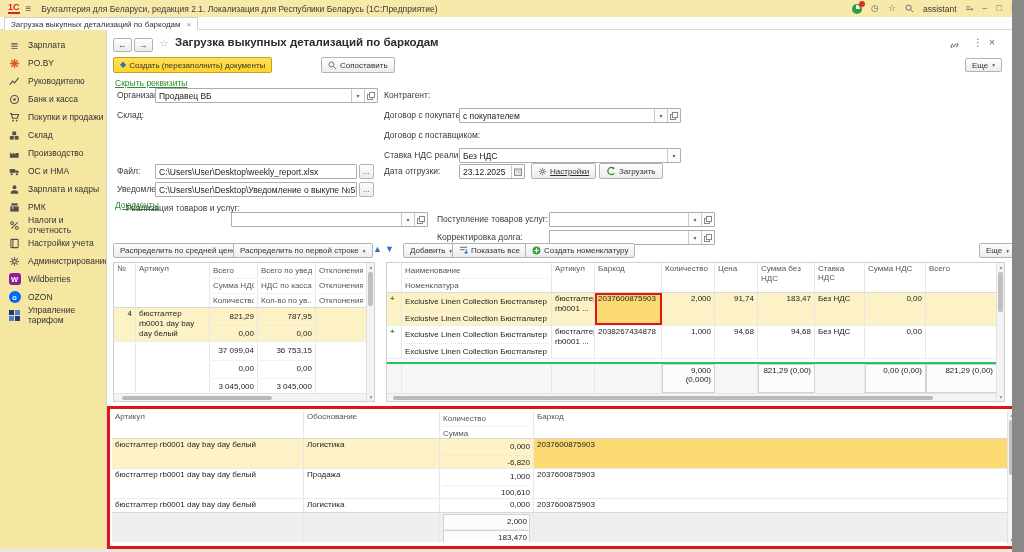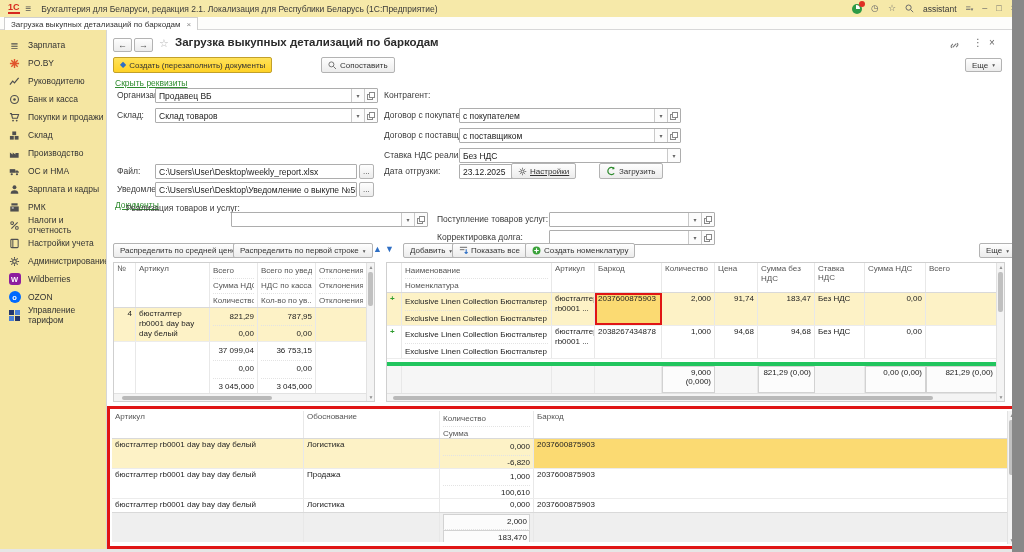--- a/index.html
+++ b/index.html
@@ -291,53 +291,33 @@
       <span class="seg">
           <svg width="8" height="8" viewBox="0 0 8 8">
             <rect x="0.5" y="2.5" width="5" height="5" fill="none" stroke="#888"></rect>
             <rect x="2.5" y="0.5" width="5" height="5" fill="#fff" stroke="#888"></rect>
           </svg>
         </span>
     </div>
     <span class="lbl" style="left:277px;top:60px;">Контрагент:</span>
 
     <span class="lbl" style="left:10px;top:80px;text-align:center;">Склад:</span>
-    <div class="inp" style="left:48px;top:78px;width:223px;">
-      <span class="val">Склад товаров</span>
-      <span class="seg">▾</span>
-      <span class="seg">
-          <svg width="8" height="8" viewBox="0 0 8 8">
-            <rect x="0.5" y="2.5" width="5" height="5" fill="none" stroke="#888"></rect>
-            <rect x="2.5" y="0.5" width="5" height="5" fill="#fff" stroke="#888"></rect>
-          </svg>
-        </span>
-    </div>
     <span class="lbl" style="left:277px;top:80px;">Договор с покупателем:</span>
     <div class="inp" style="left:352px;top:78px;width:222px;">
       <span class="val">с покупателем</span>
       <span class="seg">▾</span>
       <span class="seg">
           <svg width="8" height="8" viewBox="0 0 8 8">
             <rect x="0.5" y="2.5" width="5" height="5" fill="none" stroke="#888"></rect>
             <rect x="2.5" y="0.5" width="5" height="5" fill="#fff" stroke="#888"></rect>
           </svg>
         </span>
     </div>
 
     <span class="lbl" style="left:277px;top:100px;">Договор с поставщиком:</span>
-    <div class="inp" style="left:352px;top:98px;width:222px;">
-      <span class="val">с поставщиком</span>
-      <span class="seg">▾</span>
-      <span class="seg">
-          <svg width="8" height="8" viewBox="0 0 8 8">
-            <rect x="0.5" y="2.5" width="5" height="5" fill="none" stroke="#888"></rect>
-            <rect x="2.5" y="0.5" width="5" height="5" fill="#fff" stroke="#888"></rect>
-          </svg>
-        </span>
-    </div>
 
     <span class="lbl" style="left:277px;top:120px;">Ставка НДС реализации:</span>
     <div class="inp" style="left:352px;top:118px;width:222px;">
       <span class="val">Без НДС</span>
       <span class="seg">▾</span>
     </div>
 
     <span class="lbl" style="left:10px;top:136px;">Файл:</span>
     <div class="inp" style="left:48px;top:134px;width:202px;">
       <span class="val">C:\Users\User\Desktop\weekly_report.xlsx</span>
@@ -347,21 +327,21 @@
     <span class="lbl" style="left:277px;top:136px;">Дата отгрузки:</span>
     <div class="inp" style="left:352px;top:134px;width:66px;">
       <span class="val">23.12.2025</span>
       <span class="seg">
           <svg width="8" height="8" viewBox="0 0 8 8">
             <rect x="0.5" y="1" width="7" height="6.5" fill="none" stroke="#888"></rect>
             <path d="M0.5 3h7M2.5 1v6.5M4.5 1v6.5M6 1v6.5" stroke="#bbb" stroke-width="0.7"></path>
           </svg>
         </span>
     </div>
-    <div class="btn" style="left:404px;top:133px;text-decoration:underline;">
+    <div class="btn" style="left:424px;top:133px;text-decoration:underline;">
       <svg width="9" height="9" viewBox="0 0 12 12">
           <circle cx="6" cy="6" r="2" fill="none" stroke="#777" stroke-width="1.4"></circle>
           <path d="M6 1v2M6 9v2M1 6h2M9 6h2M2.5 2.5l1.4 1.4M8.1 8.1l1.4 1.4M9.5 2.5L8.1 3.9M3.9 8.1L2.5 9.5" stroke="#777" stroke-width="1.2"></path>
         </svg>
       <span>Настройки</span>
     </div>
     <div class="btn" style="left:492px;top:133px;">
       <svg width="10" height="10" viewBox="0 0 12 12">
           <path d="M9.8 3.2A4.3 4.3 0 109.8 8.8" fill="none" stroke="#2e8b2e" stroke-width="1.5"></path>
           <path d="M9.8 0.8v3h-3z" fill="#2e8b2e"></path>
@@ -547,21 +527,21 @@
         <div class="cell" style="white-space:normal;line-height:1.3;">бюстгалтер rb0001 ...</div>
         <div class="cell">2038267434878</div>
         <div class="cell num">1,000</div>
         <div class="cell num">94,68</div>
         <div class="cell num">94,68</div>
         <div class="cell">Без НДС</div>
         <div class="cell num">0,00</div>
         <div class="cell" style="border-right:none;"></div>
       </div>
       <div style="height:3px;"></div>
-      <div class="trow totrow" style="height:31px;border-top:4px solid #22c55e;">
+      <div class="trow totrow" style="height:31px;border-top:2px solid #22c55e;">
         <div class="cell"></div>
           <div class="cell"></div>
           <div class="cell"></div>
           <div class="cell"></div>
         <div class="cell num boxed">9,000 (0,000)</div>
         <div class="cell"></div>
         <div class="cell num boxed">821,29 (0,00)</div>
         <div class="cell"></div>
         <div class="cell num boxed">0,00 (0,00)</div>
         <div class="cell num boxed" style="border-right:none;">821,29 (0,00)</div>

